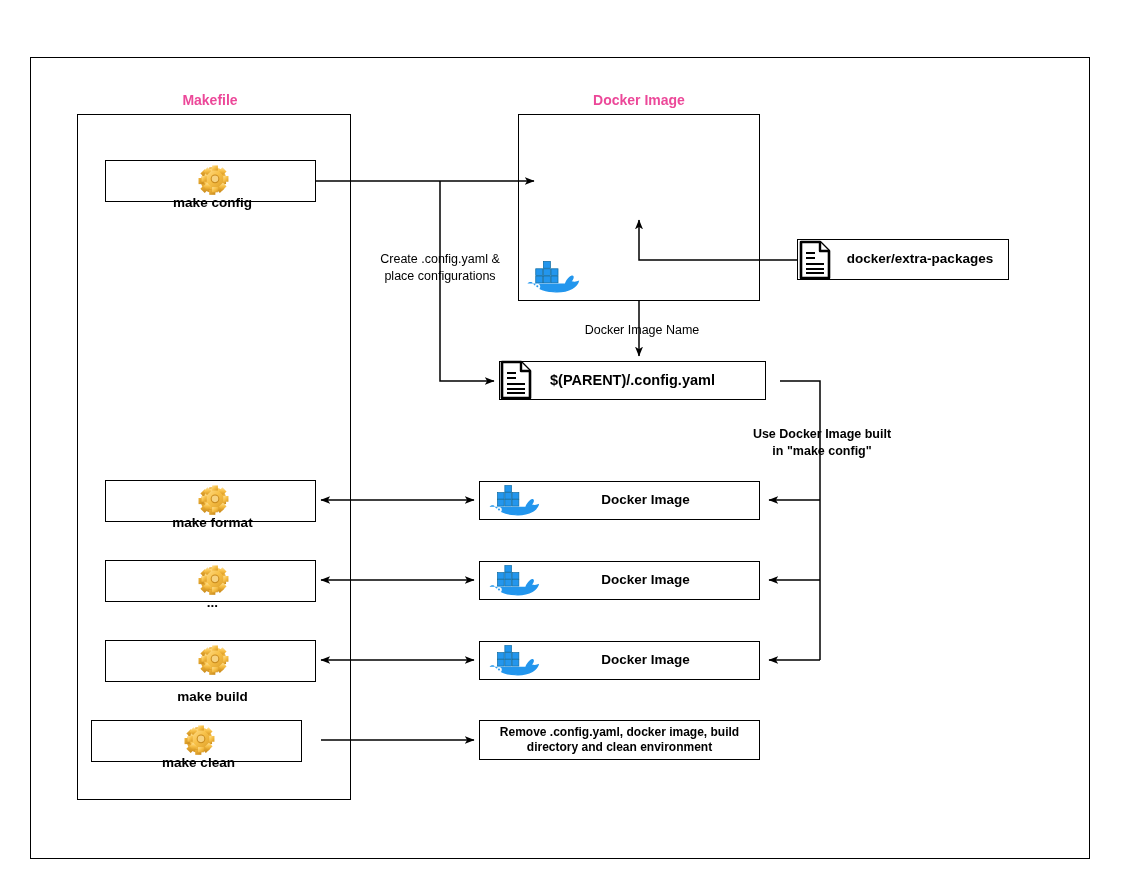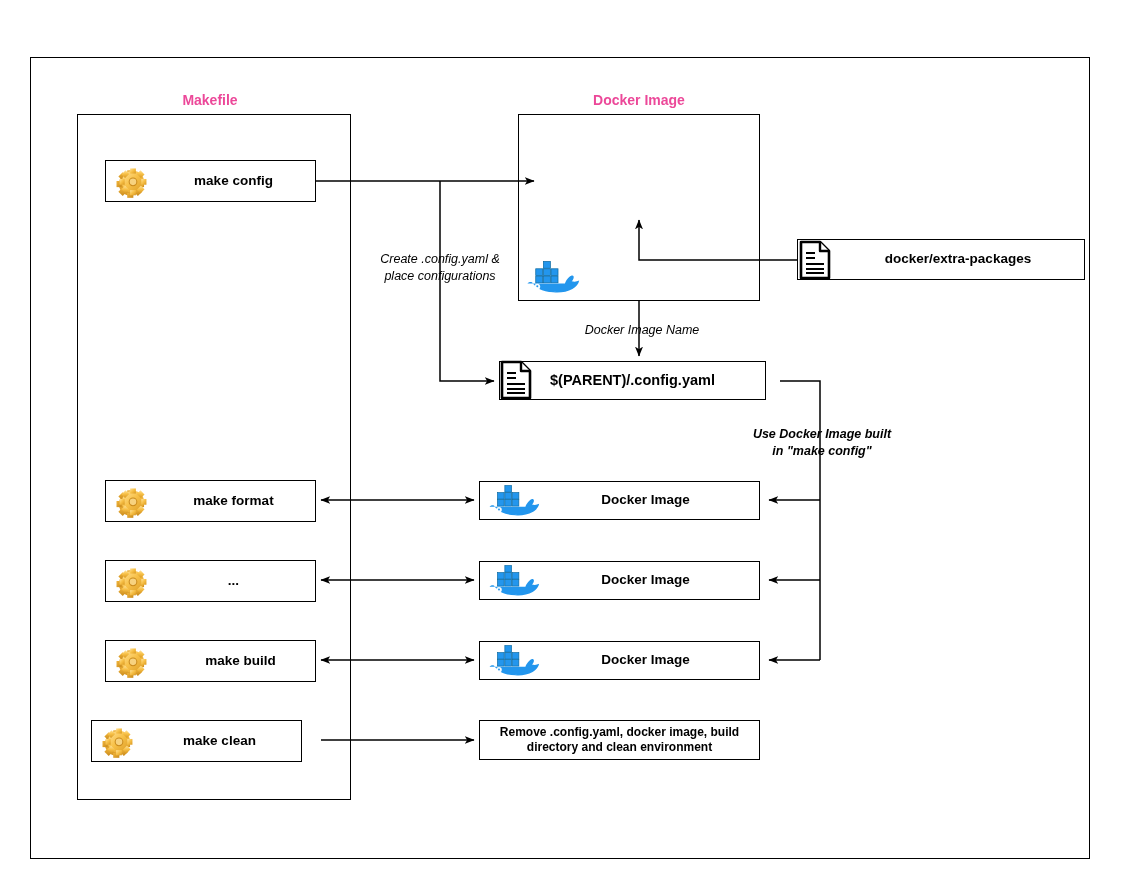--- a/index.html
+++ b/index.html
@@ -79,39 +79,40 @@
     font-weight: bold;
     text-align: center;
     flex: 1 1 auto;
     line-height: 1.25;
   }
 
   
   .make-node {
     width: 211px; height: 42px;
     padding-left: 4px;
+    flex-direction: column;
   }
   #node-make-config { left: 105px; top: 160px; width: 211px; }
   #node-make-format { left: 105px; top: 480px; }
   #node-make-dots   { left: 105px; top: 560px; }
   #node-make-build  { left: 105px; top: 640px; gap: 14px; }
   #node-make-clean  { left: 91px; top: 720px; }
 
   
   #node-dockerfile {
     left: 539px; top: 146px;
     width: 201px; height: 69px;
     justify-content: center;
   }
   #node-dockerfile .node-label { font-size: 13.5px; }
 
   
   #node-extra-packages {
     left: 797px; top: 239px;
-    width: 288px; height: 41px;
+    width: 212px; height: 41px;
     padding-left: 34px;
   }
 
   
   #node-config-yaml {
     left: 499px; top: 361px;
     width: 267px; height: 39px;
   }
   #node-config-yaml .node-label { font-size: 14.5px; }
 
@@ -139,21 +140,20 @@
   .whale-small { position: absolute; }
   .whale-big   { position: absolute; }
 
   
   .edge-label {
     font-size: 12.5px;
     color: #000;
     text-align: center;
     line-height: 1.35;
     white-space: nowrap;
-    font-style: italic;
   }
   .edge-label.bold { font-weight: bold; font-size: 12.5px; }
 
   #label-create-config { left: 360px; top: 251px; width: 160px; }
   #label-docker-image-name { left: 562px; top: 322px; width: 160px; }
   #label-use-docker-image { left: 722px; top: 426px; width: 200px; }
 
   
   #connectors {
     left: 0; top: 0;

